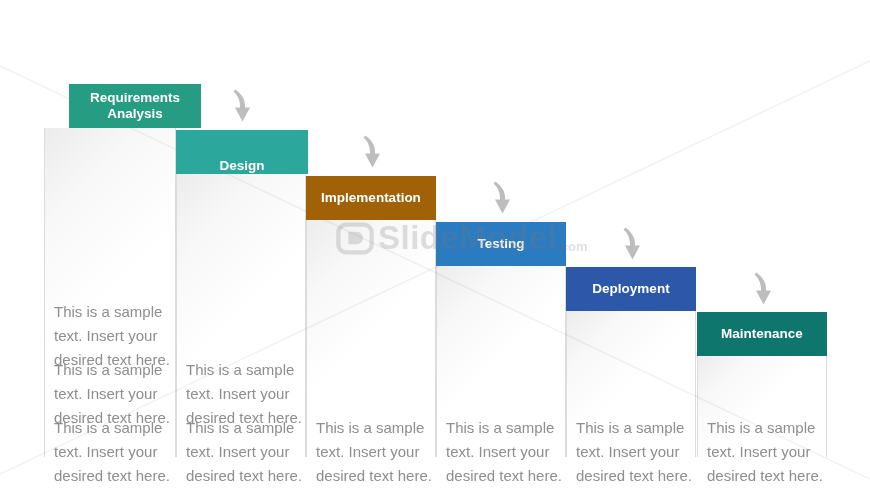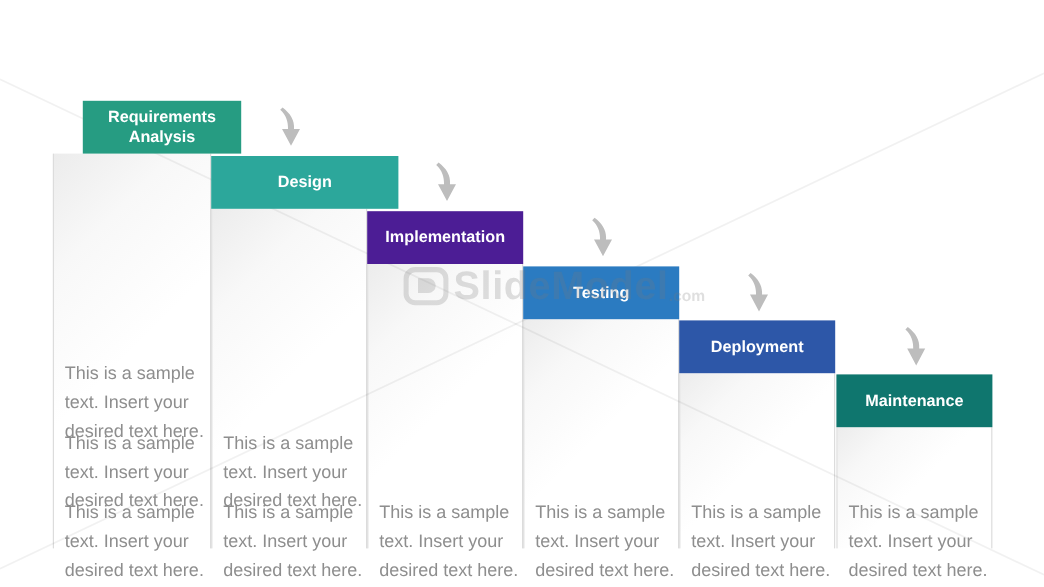--- a/index.html
+++ b/index.html
@@ -57,34 +57,34 @@
     <span>Requirements Analysis</span>
   </div>
 
   <div class="sample-block" style="left: 54px; top: 300px;">This is a sample text. Insert your desired text here.</div>
 
   <div class="sample-block" style="left: 54px; top: 358px;">This is a sample text. Insert your desired text here.</div>
 
   <div class="sample-block" style="left: 54px; top: 416px;">This is a sample text. Insert your desired text here.</div>
 
   <div class="stage-panel" style="left: 176px; width: 128px; top: 174px; height: 283px;"></div>
-  <div class="stage-header" style="left: 176px; width: 156px; top: 130px; background: rgb(44, 167, 155);">
+  <div class="stage-header" style="left: 176px; width: 132px; top: 130px; background: rgb(44, 167, 155); align-items: flex-end;">
     <span>Design</span>
   </div>
 
   <div class="sample-block" style="left: 186px; top: 358px;">This is a sample text. Insert your desired text here.</div>
 
   <div class="sample-block" style="left: 186px; top: 416px;">This is a sample text. Insert your desired text here.</div>
 
   <svg class="arrow" width="26" height="38" viewBox="0 0 26 38" style="left: 227px; top: 88px;">
     <path d="M8.5,1.5 C15,6.5 18.6,12 18,19.5 L23,19.5 L15.5,33.5 L8,19.5 L13,19.5 C13.2,13.5 11.5,8 6.5,3.5 Z" fill="#bdbdbd"></path>
   </svg>
 
   <div class="stage-panel" style="left: 306px; width: 128px; top: 220px; height: 237px;"></div>
-  <div class="stage-header" style="left: 306px; width: 130px; top: 176px; background: #4c1d95;">
+  <div class="stage-header" style="left: 306px; width: 130px; top: 176px; background: #a16207;">
     <span>Implementation</span>
   </div>
 
   <div class="sample-block" style="left: 316px; top: 416px;">This is a sample text. Insert your desired text here.</div>
 
   <svg class="arrow" width="26" height="38" viewBox="0 0 26 38" style="left: 357px; top: 134px;">
     <path d="M8.5,1.5 C15,6.5 18.6,12 18,19.5 L23,19.5 L15.5,33.5 L8,19.5 L13,19.5 C13.2,13.5 11.5,8 6.5,3.5 Z" fill="#bdbdbd"></path>
   </svg>
 
   <div class="stage-panel" style="left: 436px; width: 128px; top: 266px; height: 191px;"></div>

